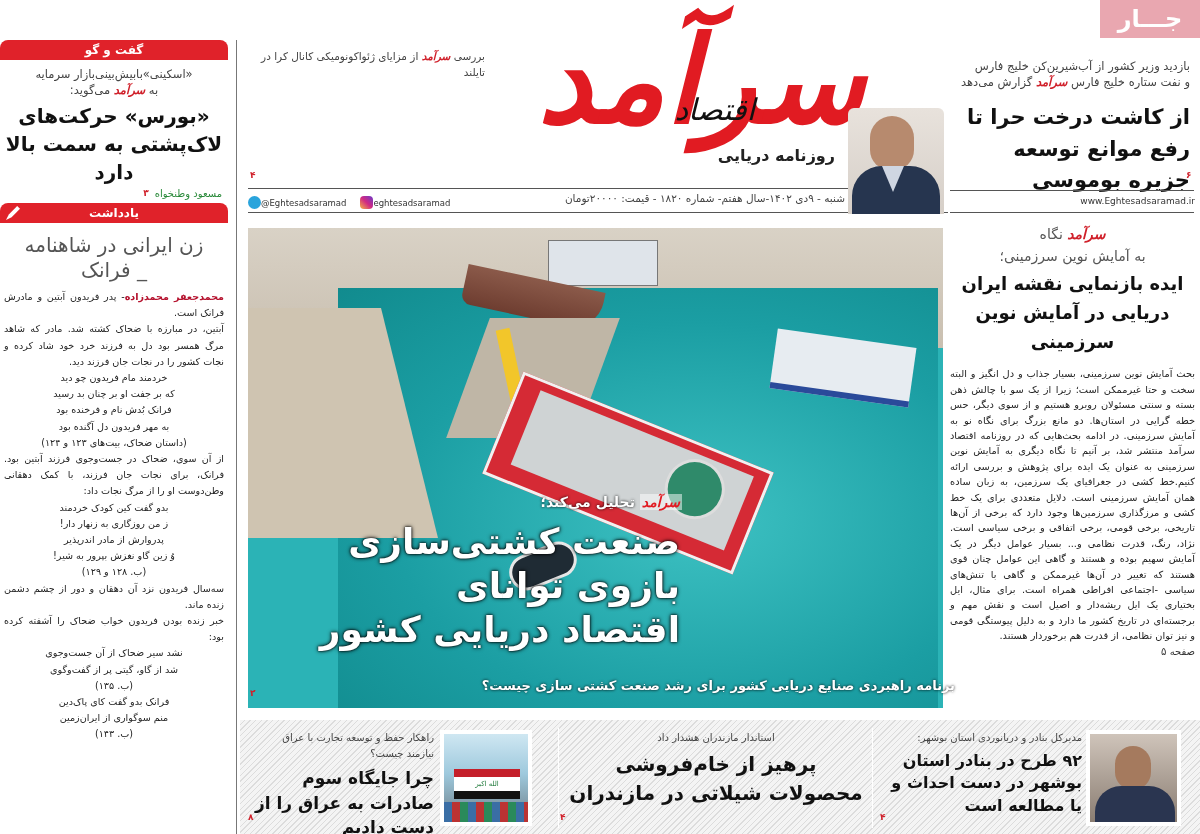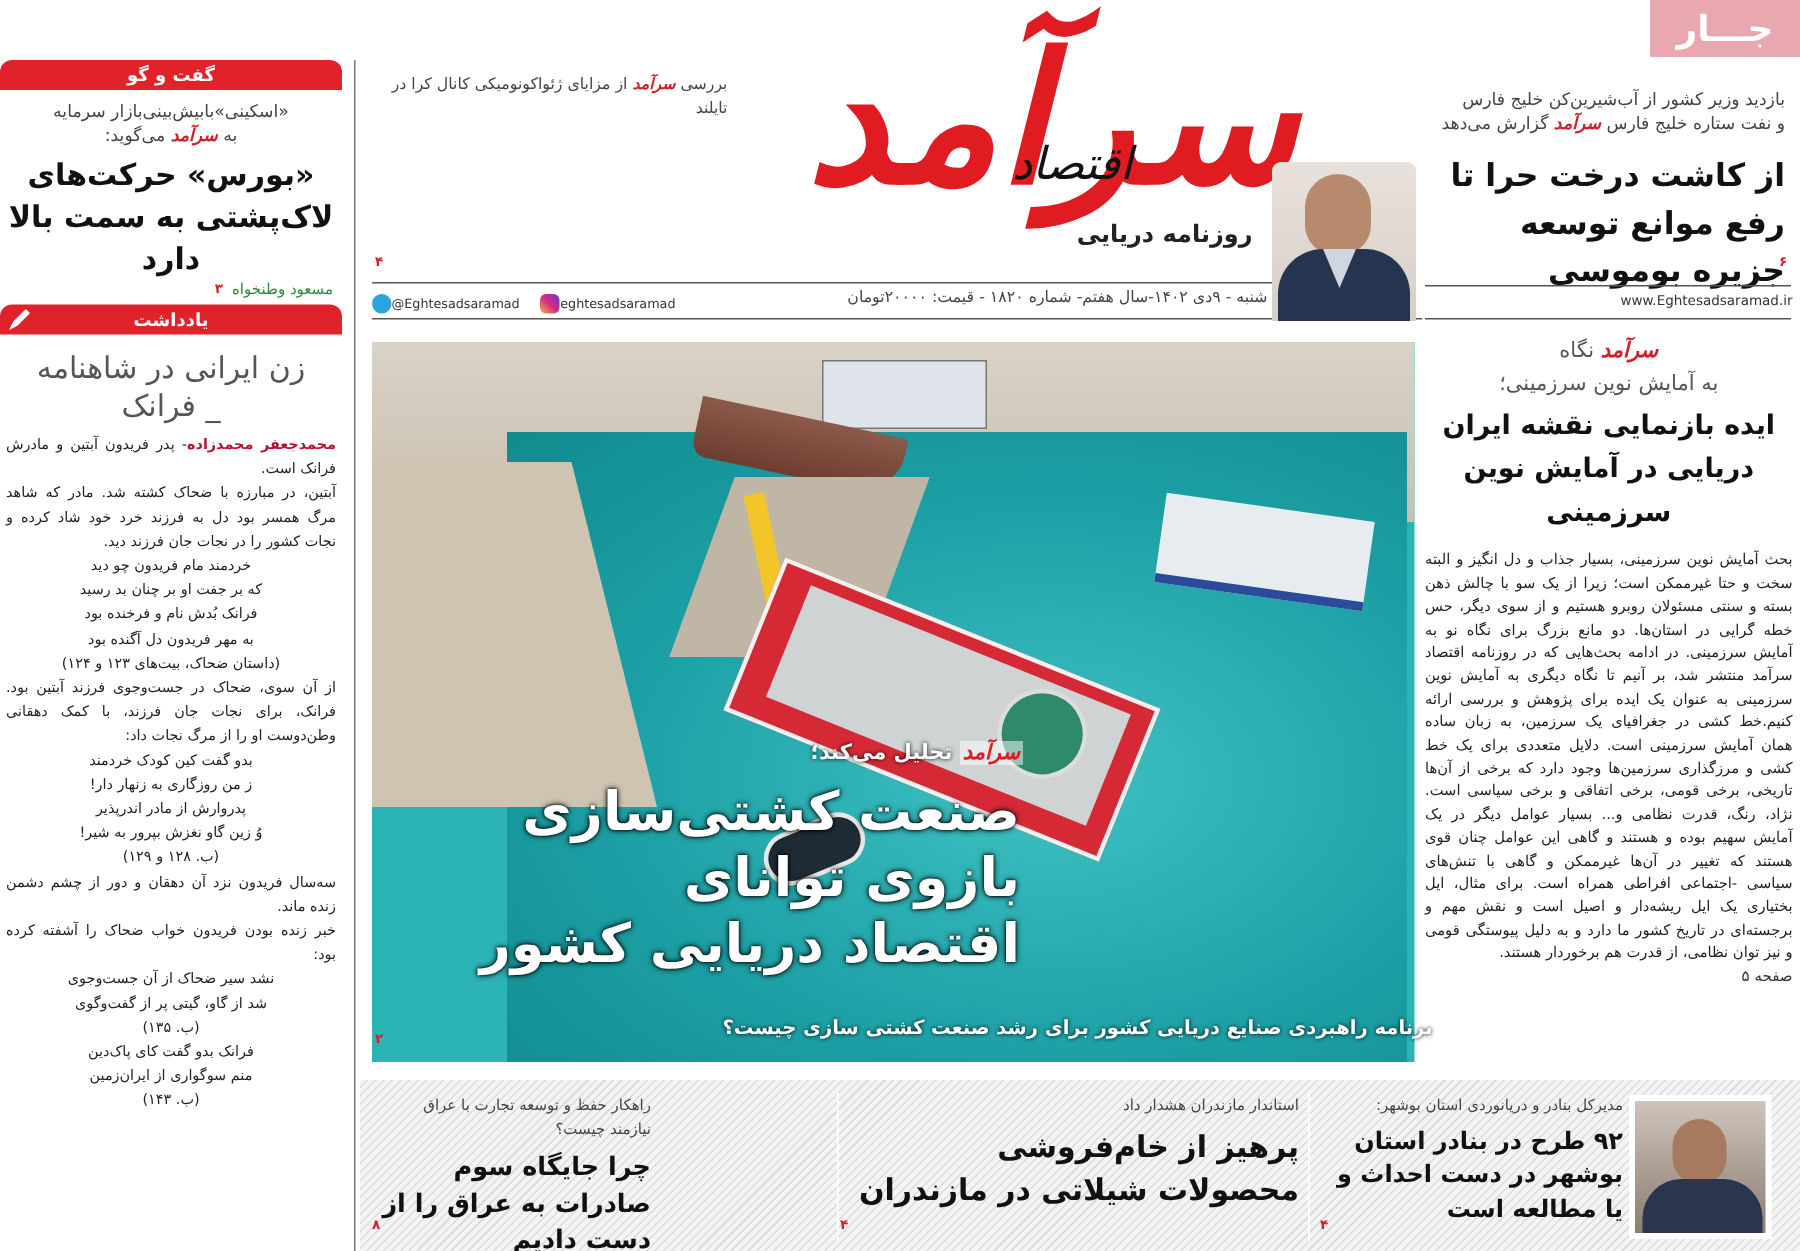--- a/index.html
+++ b/index.html
@@ -199,24 +199,30 @@
       <div style="position:absolute;left:25px;top:12px;width:36px;height:44px;border-radius:18px;background:#a57a5e"></div>
       <div style="position:absolute;left:5px;top:52px;width:80px;height:40px;border-radius:26px 26px 0 0;background:#2a3550"></div>
     </div>
   </div>
   <div class="abs" style="left:646px;top:10px;width:196px">
     <div class="kicker" style="font-size:10px">مدیرکل بنادر و دریانوردی استان بوشهر:</div>
     <div class="headline" style="font-size:16px;line-height:1.4;margin-top:4px">۹۲ طرح در بنادر استان بوشهر در دست احداث و یا مطالعه است</div>
   </div>
   <div class="abs pageref" style="left:640px;top:92px">۴</div>
 
-  <div class="abs" style="left:326px;top:10px;width:300px;">
+  <div class="abs" style="left:326px;top:10px;width:300px;text-align:center">
     <div class="kicker" style="font-size:10px">استاندار مازندران هشدار داد</div>
     <div class="headline" style="font-size:20px;line-height:1.45;margin-top:4px">پرهیز از خام‌فروشی محصولات شیلاتی در مازندران</div>
   </div>
   <div class="abs pageref" style="left:320px;top:92px">۴</div>
 
+  <div class="thumb" style="left:200px;top:10px;width:92px;height:96px">
+    <div style="width:100%;height:100%;background:linear-gradient(#cfe7f2,#9ec9dd 45%,#6e7f8a);position:relative;overflow:hidden">
+      <div style="position:absolute;left:10px;top:35px;width:66px;height:30px;background:#fff;border-top:8px solid #c41f2a;border-bottom:8px solid #111;font-size:7px;color:#1f7a3a;text-align:center;line-height:14px">الله اکبر</div>
+      <div style="position:absolute;left:0;bottom:0;width:100%;height:20px;background:repeating-linear-gradient(90deg,#3a6ea5 0 8px,#b33 8px 16px,#2a8a5a 16px 24px)"></div>
+    </div>
+  </div>
   <div class="abs" style="left:14px;top:10px;width:180px">
     <div class="kicker" style="font-size:10px">راهکار حفظ و توسعه تجارت با عراق نیازمند چیست؟</div>
     <div class="headline" style="font-size:17px;line-height:1.45;margin-top:4px">چرا جایگاه سوم صادرات به عراق را از دست دادیم</div>
   </div>
   <div class="abs pageref" style="left:8px;top:92px">۸</div>
 </div>
 
 </body></html>

